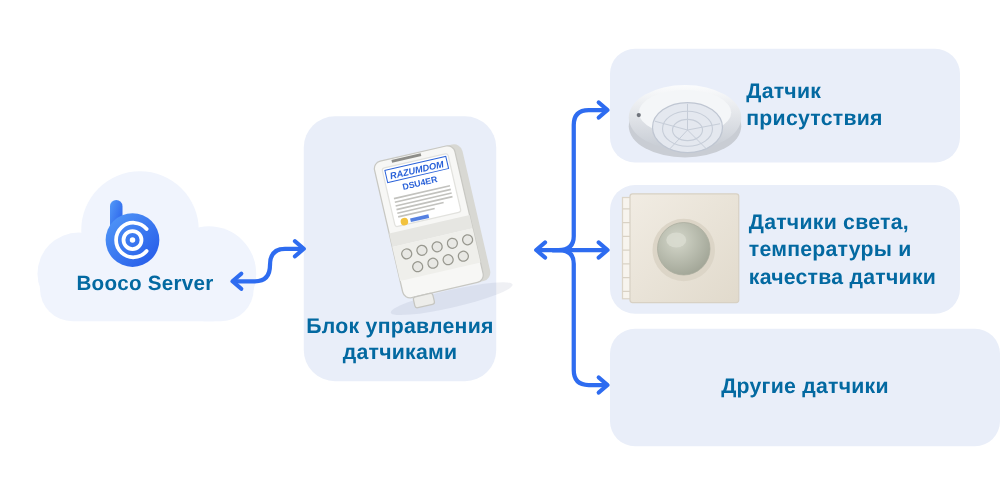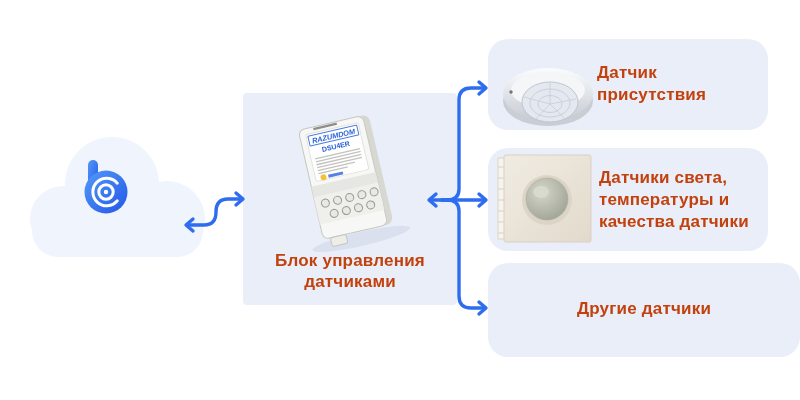--- a/index.html
+++ b/index.html
@@ -1,26 +1,26 @@
 <!DOCTYPE html>
 <html><head>
 <meta charset="utf-8">
 <style>
   html,body{margin:0;padding:0;background:#ffffff;}
   .stage{
     position:relative;width:800px;height:400px;background:#ffffff;overflow:hidden;
     font-family:"Liberation Sans","DejaVu Sans",sans-serif;
   }
   .panel{position:absolute;background:#e9eef9;border-radius:20px;z-index:0;}
-  .panel.hub{left:243px;top:93px;width:214px;height:212px;border-radius:4px;}
+  .panel.hub{left:243px;top:93px;width:154px;height:212px;border-radius:25px;}
   .panel.s1{left:488px;top:39px;width:280px;height:91px;}
   .panel.s2{left:488px;top:148px;width:280px;height:103px;}
   .panel.s3{left:488px;top:263px;width:312px;height:94px;}
   .lbl{
-    position:absolute;color:#c2410c;font-weight:bold;font-size:17px;line-height:1.28;
+    position:absolute;color:#0369a1;font-weight:bold;font-size:17px;line-height:1.28;
     letter-spacing:0.2px;z-index:2;
   }
   .lbl.cloud-lbl{left:30px;top:217px;width:172px;text-align:center;font-size:16.5px;}
   .lbl.hub-lbl{left:0;bottom:12px;width:100%;text-align:center;}
   .lbl.s1-lbl{left:109px;top:23px;width:150px;}
   .lbl.s2-lbl{left:111px;top:19px;width:175px;}
   .lbl.s3-lbl{left:0;top:35px;width:100%;text-align:center;}
   svg.overlay{position:absolute;left:0;top:0;z-index:1;pointer-events:none;}
 </style>
 </head>
@@ -34,20 +34,21 @@
   <div class="panel s1">
     <div class="lbl s1-lbl">Датчик присутствия</div>
   </div>
   <div class="panel s2">
     <div class="lbl s2-lbl">Датчики света, температуры и качества датчики</div>
   </div>
   <div class="panel s3">
     <div class="lbl s3-lbl">Другие датчики</div>
   </div>
 
+  <div class="lbl cloud-lbl">Booco Server</div>
 
   <svg class="overlay" width="800" height="400" viewBox="0 0 800 400">
     <defs>
       <linearGradient id="gLogo" x1="0" y1="0" x2="1" y2="1">
         <stop offset="0" stop-color="#539af8"></stop>
           <stop offset="1" stop-color="#2357e8"></stop>
       </linearGradient>
       <linearGradient id="gDome" x1="0" y1="0" x2="0" y2="1">
         <stop offset="0" stop-color="#fbfcfd"></stop>
           <stop offset="1" stop-color="#c6cbd3"></stop>

